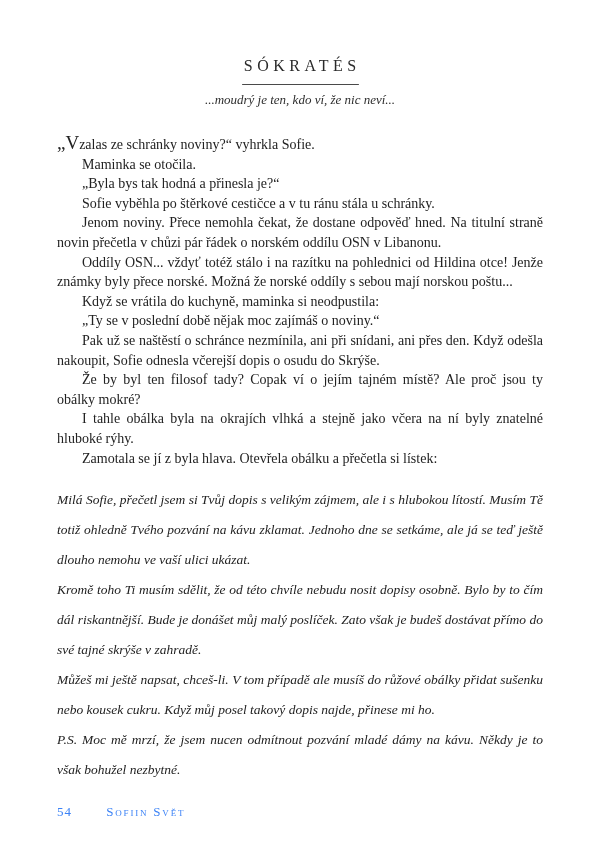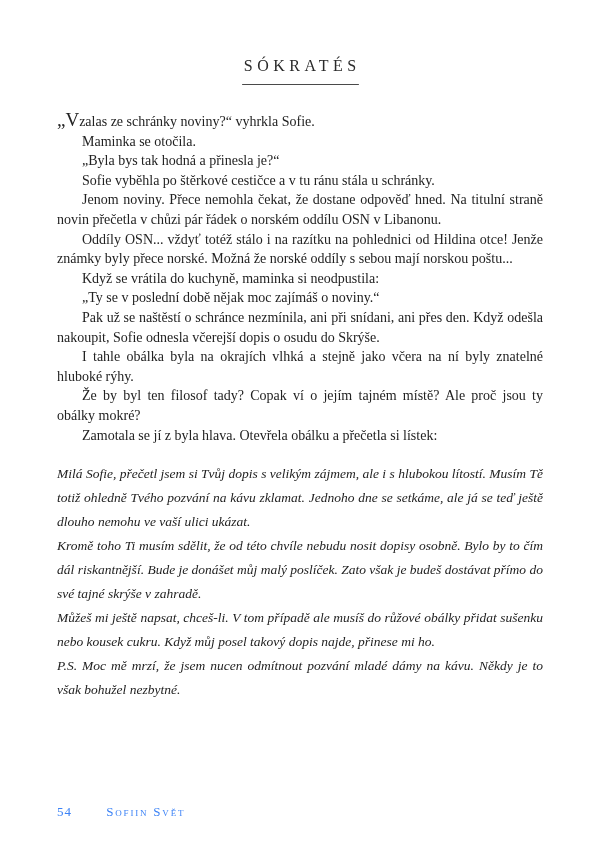--- a/index.html
+++ b/index.html
@@ -54,21 +54,21 @@
   .body-text p:first-child::first-letter {
     font-size: 19px;
     line-height: 1;
   }
 
   
   .letter-text {
     margin-top: 17px;
     font-style: italic;
     font-size: 13.5px;
-    line-height: 24px;
+    line-height: 30px;
     text-align: justify;
   }
   .letter-text p { margin: 0; }
 
   
   .page-footer {
     position: absolute;
     left: 57px; top: 804px;
     font-size: 13px;
     color: #3b82f6;
@@ -81,34 +81,35 @@
   }
 </style>
 </head>
 <body>
 
 <div class="page">
 
   <header class="chapter-header">
     <h1 class="chapter-title">SÓKRATÉS</h1>
     <div class="title-divider"></div>
+    <p class="chapter-epigraph">...moudrý je ten, kdo ví, že nic neví...</p>
   </header>
 
   <main class="body-text">
       <p>„Vzalas ze schránky noviny?“ vyhrkla Sofie.</p>
       <p>Maminka se otočila.</p>
       <p>„Byla bys tak hodná a přinesla je?“</p>
       <p>Sofie vyběhla po štěrkové cestičce a v tu ránu stála u schránky.</p>
       <p>Jenom noviny. Přece nemohla čekat, že dostane odpověď hned. Na titulní straně novin přečetla v chůzi pár řádek o norském oddílu OSN v Libanonu.</p>
       <p>Oddíly OSN... vždyť totéž stálo i na razítku na pohlednici od Hildina otce! Jenže známky byly přece norské. Možná že norské oddíly s sebou mají norskou poštu...</p>
       <p>Když se vrátila do kuchyně, maminka si neodpustila:</p>
       <p>„Ty se v poslední době nějak moc zajímáš o noviny.“</p>
       <p>Pak už se naštěstí o schránce nezmínila, ani při snídani, ani přes den. Když odešla nakoupit, Sofie odnesla včerejší dopis o osudu do Skrýše.</p>
+      <p>Že by byl ten filosof tady? Copak ví o jejím tajném místě? Ale proč jsou ty obálky mokré?</p>
       <p>I tahle obálka byla na okrajích vlhká a stejně jako včera na ní byly znatelné hluboké rýhy.</p>
-      <p>Že by byl ten filosof tady? Copak ví o jejím tajném místě? Ale proč jsou ty obálky mokré?</p>
       <p>Zamotala se jí z byla hlava. Otevřela obálku a přečetla si lístek:</p>
     </main>
 
   <section class="letter-text">
       <p>Milá Sofie, přečetl jsem si Tvůj dopis s velikým zájmem, ale i s hlubokou lítostí. Musím Tě totiž ohledně Tvého pozvání na kávu zklamat. Jednoho dne se setkáme, ale já se teď ještě dlouho nemohu ve vaší ulici ukázat.</p>
       <p>Kromě toho Ti musím sdělit, že od této chvíle nebudu nosit dopisy osobně. Bylo by to čím dál riskantnější. Bude je donášet můj malý poslíček. Zato však je budeš dostávat přímo do své tajné skrýše v zahradě.</p>
       <p>Můžeš mi ještě napsat, chceš-li. V tom případě ale musíš do růžové obálky přidat sušenku nebo kousek cukru. Když můj posel takový dopis najde, přinese mi ho.</p>
       <p>P.S. Moc mě mrzí, že jsem nucen odmítnout pozvání mladé dámy na kávu. Někdy je to však bohužel nezbytné.</p>
     </section>
 

